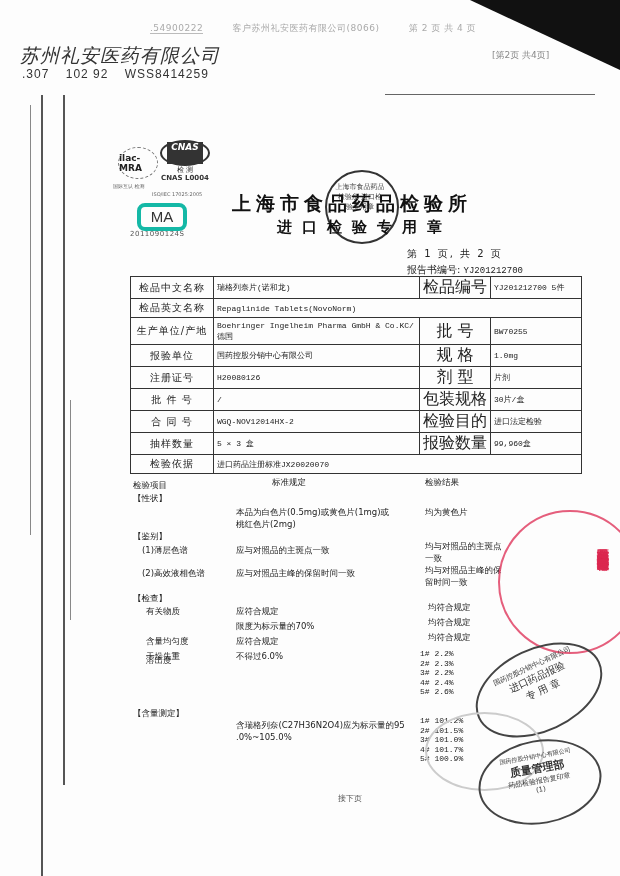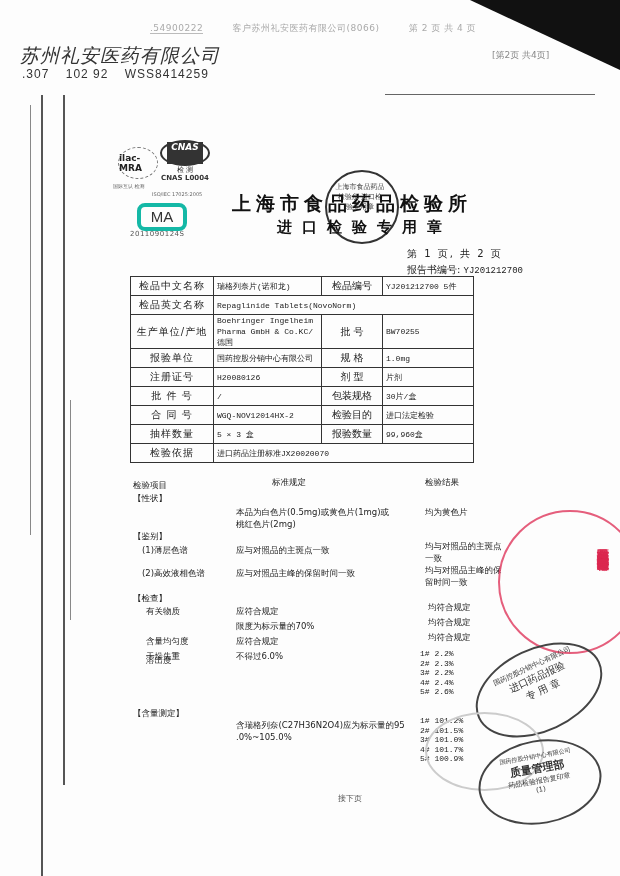--- a/index.html
+++ b/index.html
@@ -25,24 +25,24 @@
     .logo-ma{top:203px;left:137px;width:42px;height:20px;border:4px solid #14b8a6;border-radius:8px 8px 8px 8px;font-size:15px;text-align:center;line-height:20px;font-family:"Liberation Sans",sans-serif;color:#333;}
     .logo-ma-cap{top:230px;left:130px;font-size:7px;color:#555;letter-spacing:0.5px;}
     .title{top:191px;left:232px;font-size:19px;font-weight:bold;letter-spacing:5px;color:#111;}
     .subtitle{top:218px;left:277px;font-size:15px;font-weight:bold;letter-spacing:10px;color:#111;}
     .seal-round{border:2px solid #333;border-radius:50%;}
     .seal1{top:170px;left:325px;width:70px;height:70px;border-color:#333;}
     .seal1-text{top:182px;left:335px;width:50px;font-size:7px;color:#444;text-align:center;line-height:10px;}
     .page-of{top:247px;left:407px;font-size:10px;letter-spacing:2px;}
     .report-no{top:263px;left:407px;font-size:10px;}
     .report-no .v{font-family:"Liberation Mono",monospace;font-size:9px;}
-    table.info{position:absolute;top:276px;left:130px;width:344px;border-collapse:collapse;font-size:9px;}
+    table.info{position:absolute;top:276px;left:130px;width:452px;border-collapse:collapse;font-size:9px;}
     table.info td{border:1px solid #333;padding:0 3px;height:18px;vertical-align:middle;}
     td.lbl{width:76px;font-size:10px;letter-spacing:1px;text-align:center;white-space:nowrap;}
-    td.lbl2{width:54px;font-size:10px;text-align:center;white-space:nowrap;}
+    td.lbl2{width:54px;font-size:16px;text-align:center;white-space:nowrap;}
     td.val{font-family:"Liberation Mono",monospace;font-size:8px;}
     td.val2{width:84px;font-family:"Liberation Mono",monospace;font-size:8px;}
     .sec{font-size:8.5px;color:#222;white-space:nowrap;}
     .spec{font-size:8.5px;color:#222;line-height:12px;}
     .res{font-size:8.5px;color:#222;line-height:12px;}
     .mono{font-family:"Liberation Mono",monospace;font-size:8px;line-height:9.5px;margin-left:8px;}
     .footer{top:793px;left:338px;font-size:8px;color:#555;}
     .stamp-red{border:2px solid rgba(220,40,80,0.75);border-radius:50%;}
     .stamp-red-text{color:rgba(220,40,80,0.7);font-size:12px;font-weight:bold;line-height:14px;}
     .stamp-oval{border:2px solid #444;border-radius:50%;transform:rotate(-25deg);}

